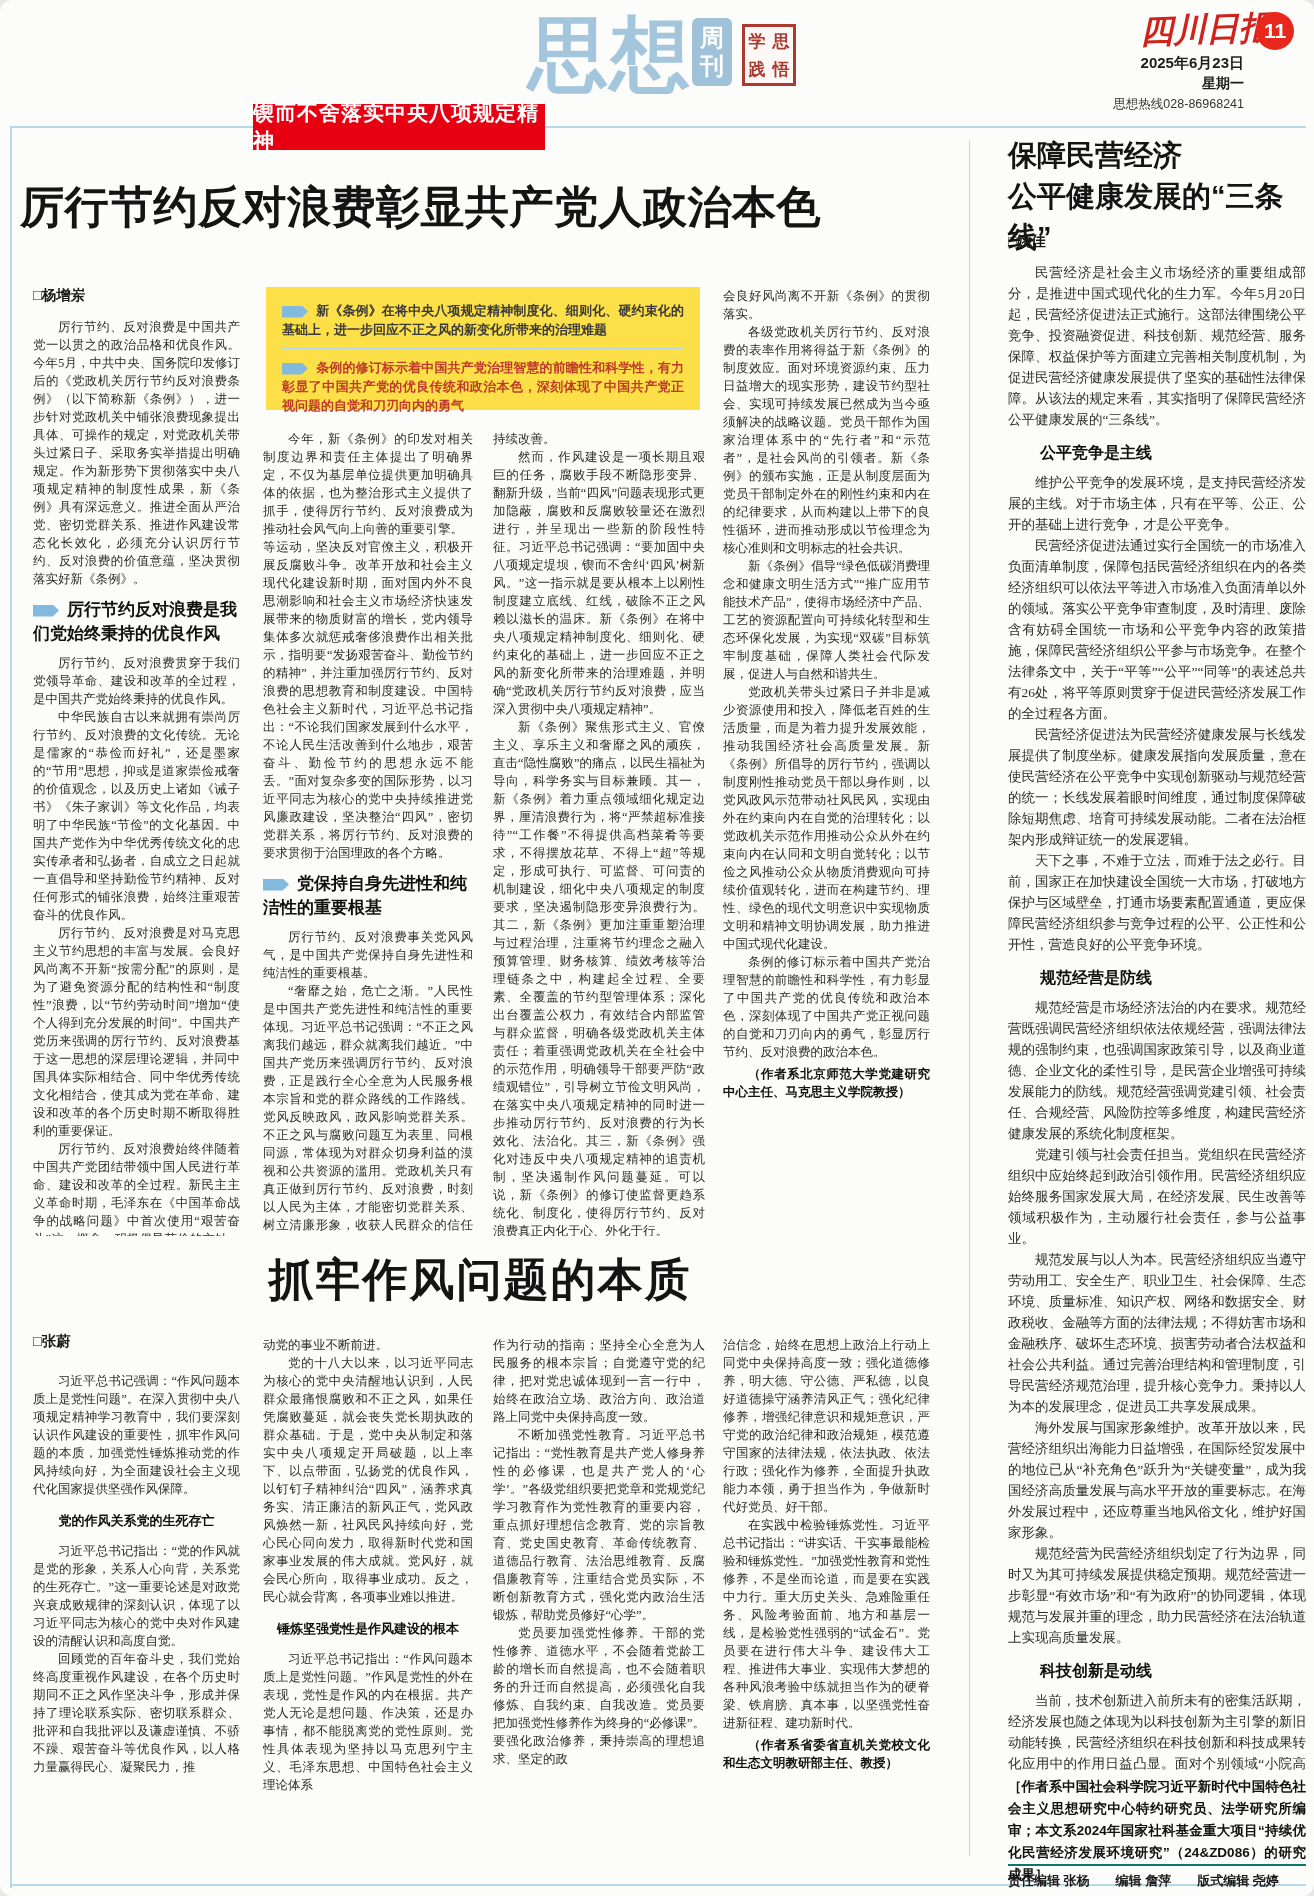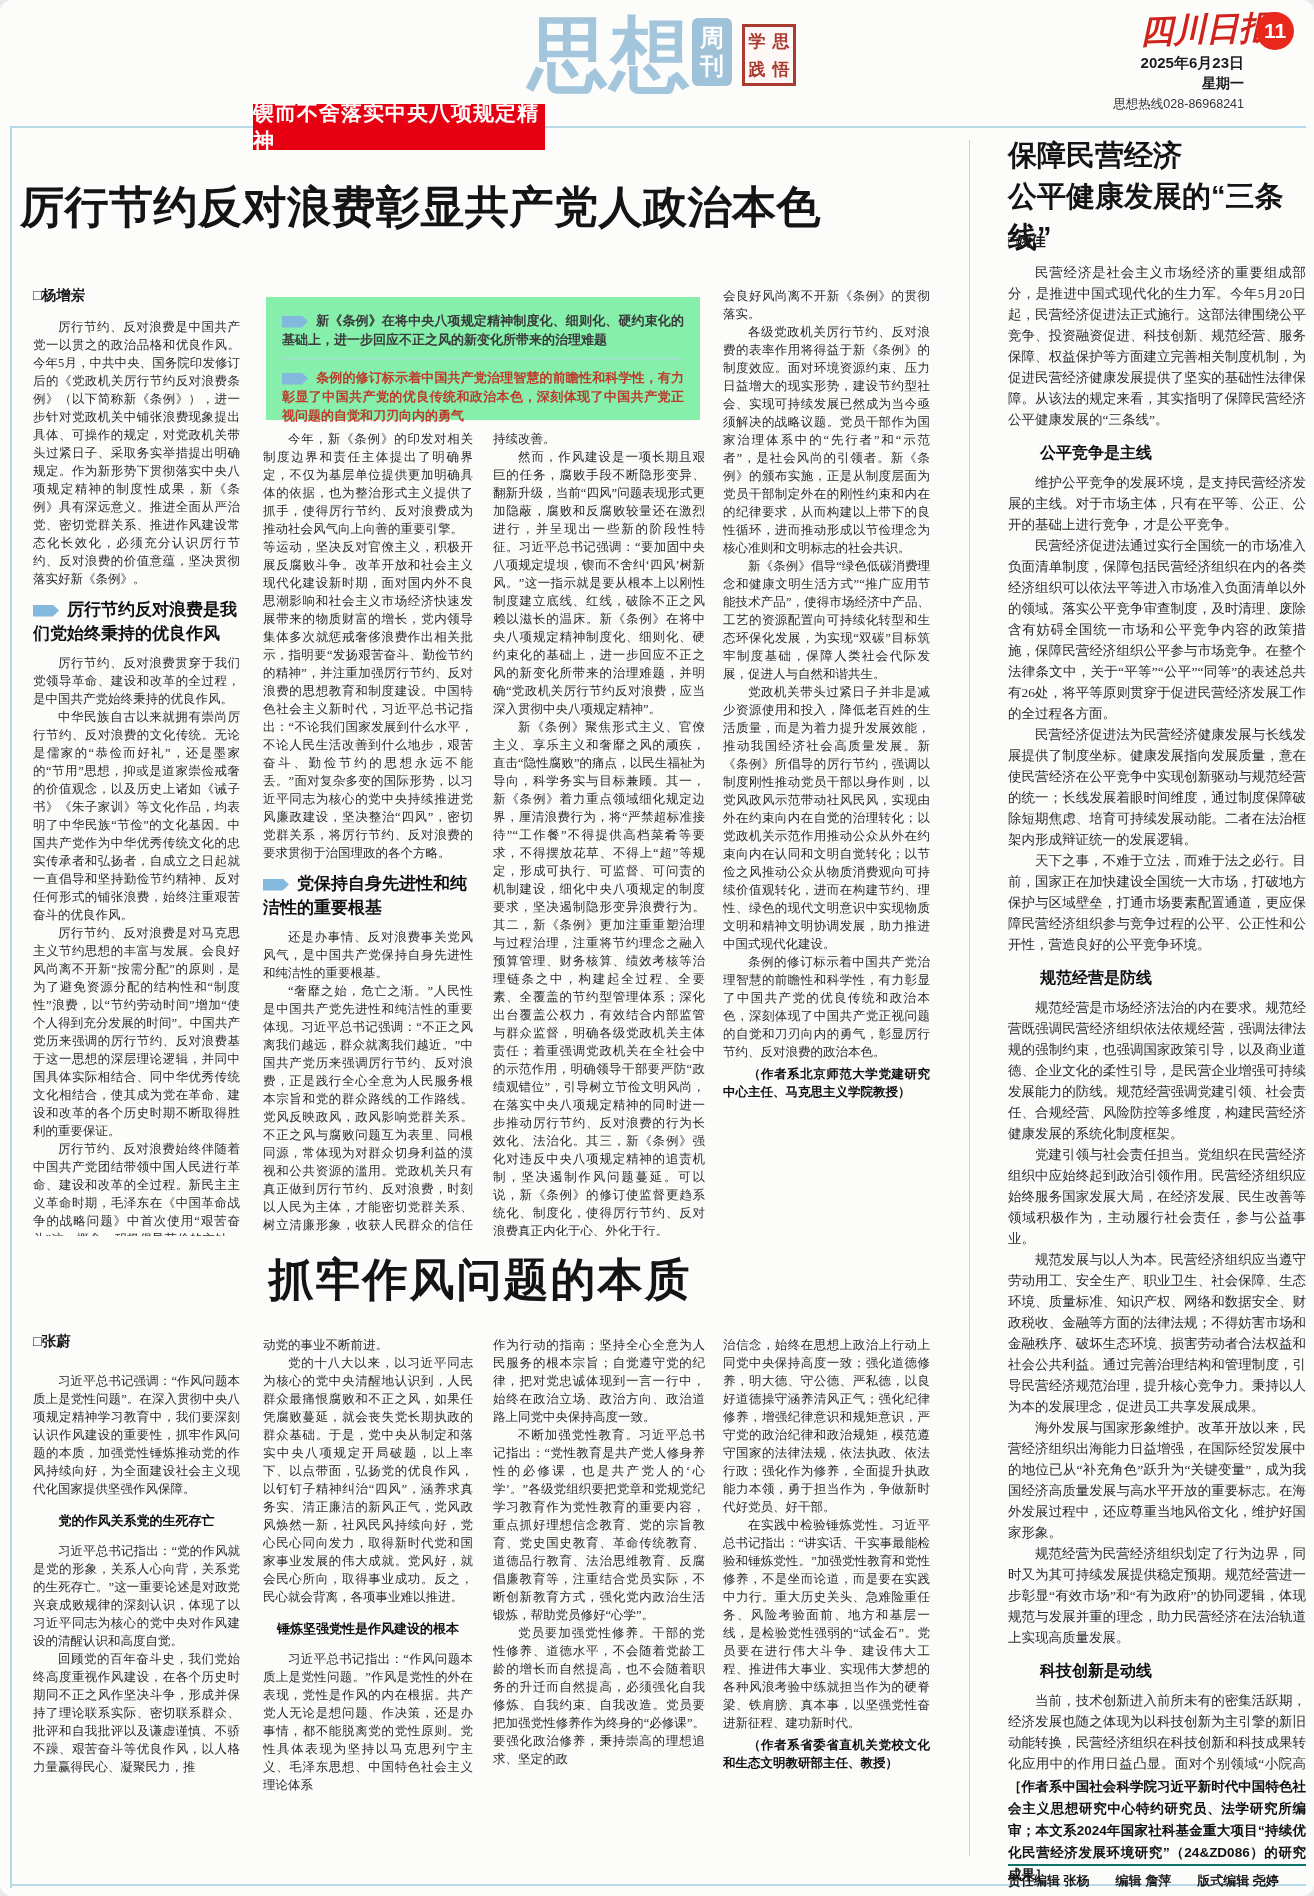--- a/index.html
+++ b/index.html
@@ -31,21 +31,21 @@
       font-family:"Liberation Sans",sans-serif;color:#1c1c1c;}
   .hotline{position:absolute;right:70px;top:96px;font-size:12.5px;text-align:right;color:#333;
       font-family:"Liberation Sans",sans-serif;}
   
   .kicker{position:absolute;left:253px;top:104px;width:292px;height:46px;background:#e60012;color:#fff;
       display:flex;align-items:center;justify-content:center;font-size:21px;font-weight:bold;
       font-family:"Liberation Sans",sans-serif;letter-spacing:1px;}
   .headline-main{position:absolute;left:20px;top:178px;width:915px;font-size:44px;font-weight:900;color:#141414;
       font-family:"Liberation Sans",sans-serif;letter-spacing:0.5px;white-space:nowrap;}
   .byline{position:absolute;font-size:14.5px;font-weight:bold;font-family:"Liberation Sans",sans-serif;color:#1a1a1a;}
-  .quote-box{position:absolute;left:266px;top:297px;width:434px;height:123px;background:#86efac;
+  .quote-box{position:absolute;left:266px;top:287px;width:434px;height:123px;background:#fde047;
       padding:14px 16px;box-sizing:border-box;font-family:"Liberation Sans",sans-serif;}
   .quote-row{font-size:13px;line-height:19px;font-weight:bold;text-align:justify;}
   .quote-row.q1{color:#3a3a3a;}
   .quote-row.q2{color:#bf3a2b;margin-top:9px;}
   .quote-sep{border:none;border-top:1px solid #b5d4e8;margin:9px 0 0 0;}
   .arrow{display:inline-block;width:26px;height:12px;background:#82b9dc;margin-right:8px;
       clip-path:polygon(0 0,76% 0,100% 50%,76% 100%,0 100%);vertical-align:middle;}
   
   .col{position:absolute;text-align:justify;overflow:hidden;font-size:12.5px;line-height:18px;color:#2b2b2b;}
   .col .para{margin:0;text-indent:2em;}
@@ -111,21 +111,21 @@
       <div class="sub-arrow"><span class="arrow"></span><span>厉行节约反对浪费是我们党始终秉持的优良作风</span></div>
       <p class="para">厉行节约、反对浪费贯穿于我们党领导革命、建设和改革的全过程，是中国共产党始终秉持的优良作风。</p>
       <p class="para">中华民族自古以来就拥有崇尚厉行节约、反对浪费的文化传统。无论是儒家的“恭俭而好礼”，还是墨家的“节用”思想，抑或是道家崇俭戒奢的价值观念，以及历史上诸如《诫子书》《朱子家训》等文化作品，均表明了中华民族“节俭”的文化基因。中国共产党作为中华优秀传统文化的忠实传承者和弘扬者，自成立之日起就一直倡导和坚持勤俭节约精神、反对任何形式的铺张浪费，始终注重艰苦奋斗的优良作风。</p>
       <p class="para">厉行节约、反对浪费是对马克思主义节约思想的丰富与发展。会良好风尚离不开新“按需分配”的原则，是为了避免资源分配的结构性和“制度性”浪费，以“节约劳动时间”增加“使个人得到充分发展的时间”。中国共产党历来强调的厉行节约、反对浪费基于这一思想的深层理论逻辑，并同中国具体实际相结合、同中华优秀传统文化相结合，使其成为党在革命、建设和改革的各个历史时期不断取得胜利的重要保证。</p>
       <p class="para">厉行节约、反对浪费始终伴随着中国共产党团结带领中国人民进行革命、建设和改革的全过程。新民主主义革命时期，毛泽东在《中国革命战争的战略问题》中首次使用“艰苦奋斗”这一概念，积极倡导节俭的方针，带领群众自力更生。社会主义革命和建设时期，面对落后的生产力和有限的生产资料，毛泽东明确指出“要勤俭建国，反对铺张浪费，提倡艰苦朴素、同甘共苦”。全党在勤俭建国的方针指导下，先后开展“三反”“五反”</p>
     </div>
   <div class="col" style="left:263px;top:430px;width:210px;height:806px;">
       <p class="para">今年，新《条例》的印发对相关制度边界和责任主体提出了明确界定，不仅为基层单位提供更加明确具体的依据，也为整治形式主义提供了抓手，使得厉行节约、反对浪费成为推动社会风气向上向善的重要引擎。</p>
       <p class="para noind">等运动，坚决反对官僚主义，积极开展反腐败斗争。改革开放和社会主义现代化建设新时期，面对国内外不良思潮影响和社会主义市场经济快速发展带来的物质财富的增长，党内领导集体多次就惩戒奢侈浪费作出相关批示，指明要“发扬艰苦奋斗、勤俭节约的精神”，并注重加强厉行节约、反对浪费的思想教育和制度建设。中国特色社会主义新时代，习近平总书记指出：“不论我们国家发展到什么水平，不论人民生活改善到什么地步，艰苦奋斗、勤俭节约的思想永远不能丢。”面对复杂多变的国际形势，以习近平同志为核心的党中央持续推进党风廉政建设，坚决整治“四风”，密切党群关系，将厉行节约、反对浪费的要求贯彻于治国理政的各个方略。</p>
       <div class="sub-arrow"><span class="arrow"></span><span>党保持自身先进性和纯洁性的重要根基</span></div>
-      <p class="para">还是办事情、反对浪费事关党风风气，是中国共产党保持自身先进性和纯洁性的重要根基。</p>
+      <p class="para">厉行节约、反对浪费事关党风风气，是中国共产党保持自身先进性和纯洁性的重要根基。</p>
       <p class="para">“奢靡之始，危亡之渐。”人民性是中国共产党先进性和纯洁性的重要体现。习近平总书记强调：“不正之风离我们越远，群众就离我们越近。”中国共产党历来强调厉行节约、反对浪费，正是践行全心全意为人民服务根本宗旨和党的群众路线的工作路线。党风反映政风，政风影响党群关系。不正之风与腐败问题互为表里、同根同源，常体现为对群众切身利益的漠视和公共资源的滥用。党政机关只有真正做到厉行节约、反对浪费，时刻以人民为主体，才能密切党群关系、树立清廉形象，收获人民群众的信任和支持。中央八项规定的出台开启了新时代全面从严治党实践的历史新阶段，以有效遏制形式主义、官僚主义、推动党风政风焕然一新、党群关系</p>
     </div>
   <div class="col" style="left:493px;top:430px;width:212px;height:806px;">
       <p class="para noind">持续改善。</p>
       <p class="para">然而，作风建设是一项长期且艰巨的任务，腐败手段不断隐形变异、翻新升级，当前“四风”问题表现形式更加隐蔽，腐败和反腐败较量还在激烈进行，并呈现出一些新的阶段性特征。习近平总书记强调：“要加固中央八项规定堤坝，锲而不舍纠‘四风’树新风。”这一指示就是要从根本上以刚性制度建立底线、红线，破除不正之风赖以滋长的温床。新《条例》在将中央八项规定精神制度化、细则化、硬约束化的基础上，进一步回应不正之风的新变化所带来的治理难题，并明确“党政机关厉行节约反对浪费，应当深入贯彻中央八项规定精神”。</p>
       <p class="para">新《条例》聚焦形式主义、官僚主义、享乐主义和奢靡之风的顽疾，直击“隐性腐败”的痛点，以民生福祉为导向，科学务实与目标兼顾。其一，新《条例》着力重点领域细化规定边界，厘清浪费行为，将“严禁超标准接待”“工作餐”不得提供高档菜肴等要求，不得摆放花草、不得上“超”等规定，形成可执行、可监督、可问责的机制建设，细化中央八项规定的制度要求，坚决遏制隐形变异浪费行为。其二，新《条例》更加注重重塑治理与过程治理，注重将节约理念之融入预算管理、财务核算、绩效考核等治理链条之中，构建起全过程、全要素、全覆盖的节约型管理体系；深化出台覆盖公权力，有效结合内部监管与群众监督，明确各级党政机关主体责任；着重强调党政机关在全社会中的示范作用，明确领导干部要严防“政绩观错位”，引导树立节俭文明风尚，在落实中央八项规定精神的同时进一步推动厉行节约、反对浪费的行为长效化、法治化。其三，新《条例》强化对违反中央八项规定精神的追责机制，坚决遏制作风问题蔓延。可以说，新《条例》的修订使监督更趋系统化、制度化，使得厉行节约、反对浪费真正内化于心、外化于行。</p>
     </div>
   <div class="col" style="left:723px;top:287px;width:207px;height:949px;">
       <p class="para noind">会良好风尚离不开新《条例》的贯彻落实。</p>
       <p class="para">各级党政机关厉行节约、反对浪费的表率作用将得益于新《条例》的制度效应。面对环境资源约束、压力日益增大的现实形势，建设节约型社会、实现可持续发展已然成为当今亟须解决的战略议题。党员干部作为国家治理体系中的“先行者”和“示范者”，是社会风尚的引领者。新《条例》的颁布实施，正是从制度层面为党员干部制定外在的刚性约束和内在的纪律要求，从而构建以上带下的良性循环，进而推动形成以节俭理念为核心准则和文明标志的社会共识。</p>

